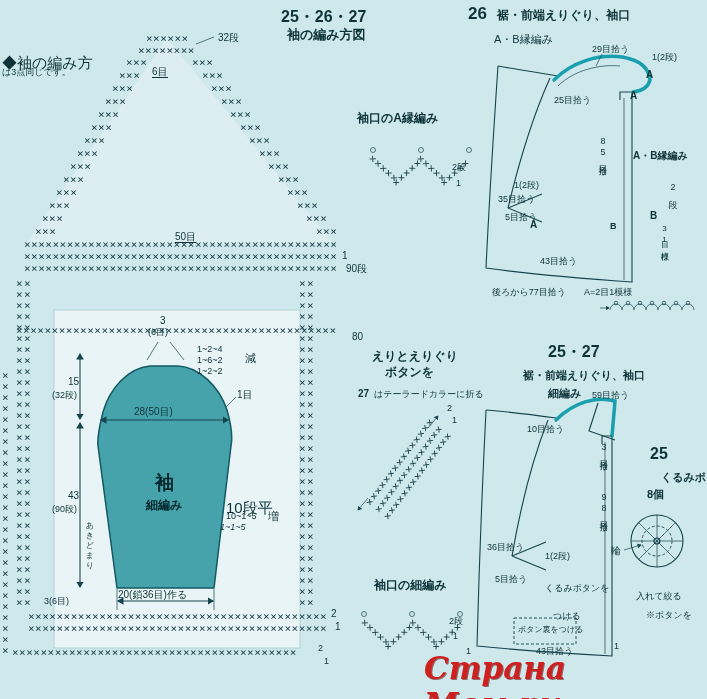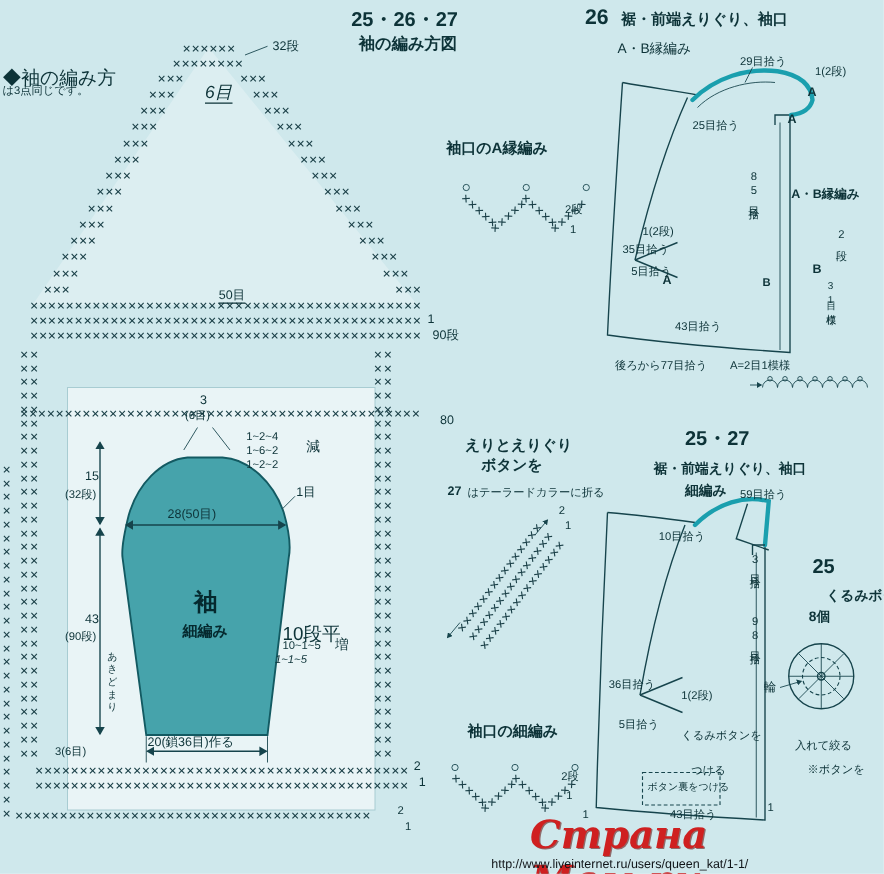--- a/index.html
+++ b/index.html
@@ -167,21 +167,21 @@
       <div class="xs r" style="left: 386px; top: 644px; transform: rotate(-42deg);">×××××</div>
       <div class="xs r" style="left: 410px; top: 616px; transform: rotate(42deg);">×××××</div>
       <div class="xs r" style="left: 434px; top: 644px; transform: rotate(-42deg);">×××××</div>
     </div>
   <div id="labels">
       <div class="lb" style="left: 2px; top: 55px; font-size: 15px;">◆袖の編み方</div>
       <div class="lb" style="left: 2px; top: 67px; font-size: 9px;">は3点同じです。</div>
       <div class="lb b" style="left: 281px; top: 8px; font-size: 16px;">25・26・27</div>
       <div class="lb b" style="left: 287px; top: 28px; font-size: 13px;">袖の編み方図</div>
       <div class="lb" style="left: 218px; top: 32px; font-size: 10px;">32段</div>
-      <div class="lb u" style="left: 164px; top: 66px; font-size: 14px; font-style: italic;">6目</div>
+      <div class="lb u" style="left: 152px; top: 66px; font-size: 10px;">6目</div>
       <div class="lb u" style="left: 175px; top: 231px; font-size: 10px;">50目</div>
       <div class="lb" style="left: 342px; top: 250px; font-size: 10px;">1</div>
       <div class="lb" style="left: 346px; top: 263px; font-size: 10px;">90段</div>
       <div class="lb" style="left: 352px; top: 331px; font-size: 10px;">80</div>
       <div class="lb" style="left: 160px; top: 315px; font-size: 10px;">3</div>
       <div class="lb" style="left: 148px; top: 327px; font-size: 9px;">(6目)</div>
       <div class="lb" style="left: 197px; top: 344px; font-size: 9px;">1~2~4</div>
       <div class="lb" style="left: 197px; top: 355px; font-size: 9px;">1~6~2</div>
       <div class="lb" style="left: 197px; top: 366px; font-size: 9px;">1~2~2</div>
       <div class="lb" style="left: 245px; top: 352px; font-size: 11px;">減</div>
@@ -255,14 +255,13 @@
       <div class="lb b" style="left: 647px; top: 488px; font-size: 11px;">8個</div>
       <div class="lb" style="left: 611px; top: 545px; font-size: 10px;">輪</div>
       <div class="lb" style="left: 646px; top: 579px; font-size: 9px; margin-top: 31px;">※ボタンを</div>
       <div class="lb" style="left: 636px; top: 591px; font-size: 9px;">入れて絞る</div>
       <div class="lb b" style="left: 374px; top: 579px; font-size: 12px;">袖口の細編み</div>
       <div class="lb" style="left: 449px; top: 616px; font-size: 9px;">2段</div>
       <div class="lb" style="left: 453px; top: 631px; font-size: 9px;">1</div>
     </div>
 
   <div class="wm">Страна Мам.ру</div>
-  <div class="url">http://www.liveinternet.ru/users/queen_kat/1-1/</div>
 </div>
 
 </body></html>

